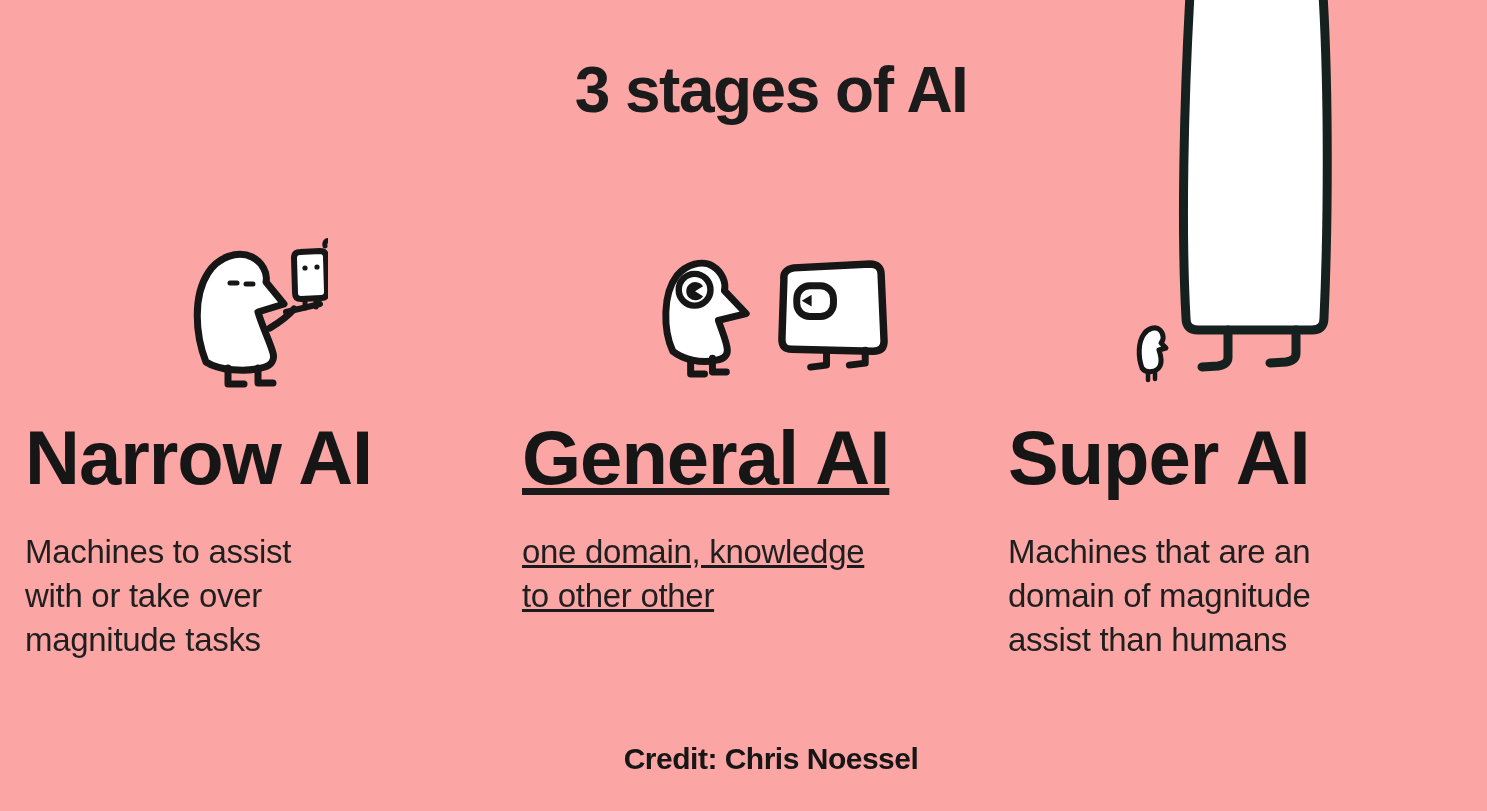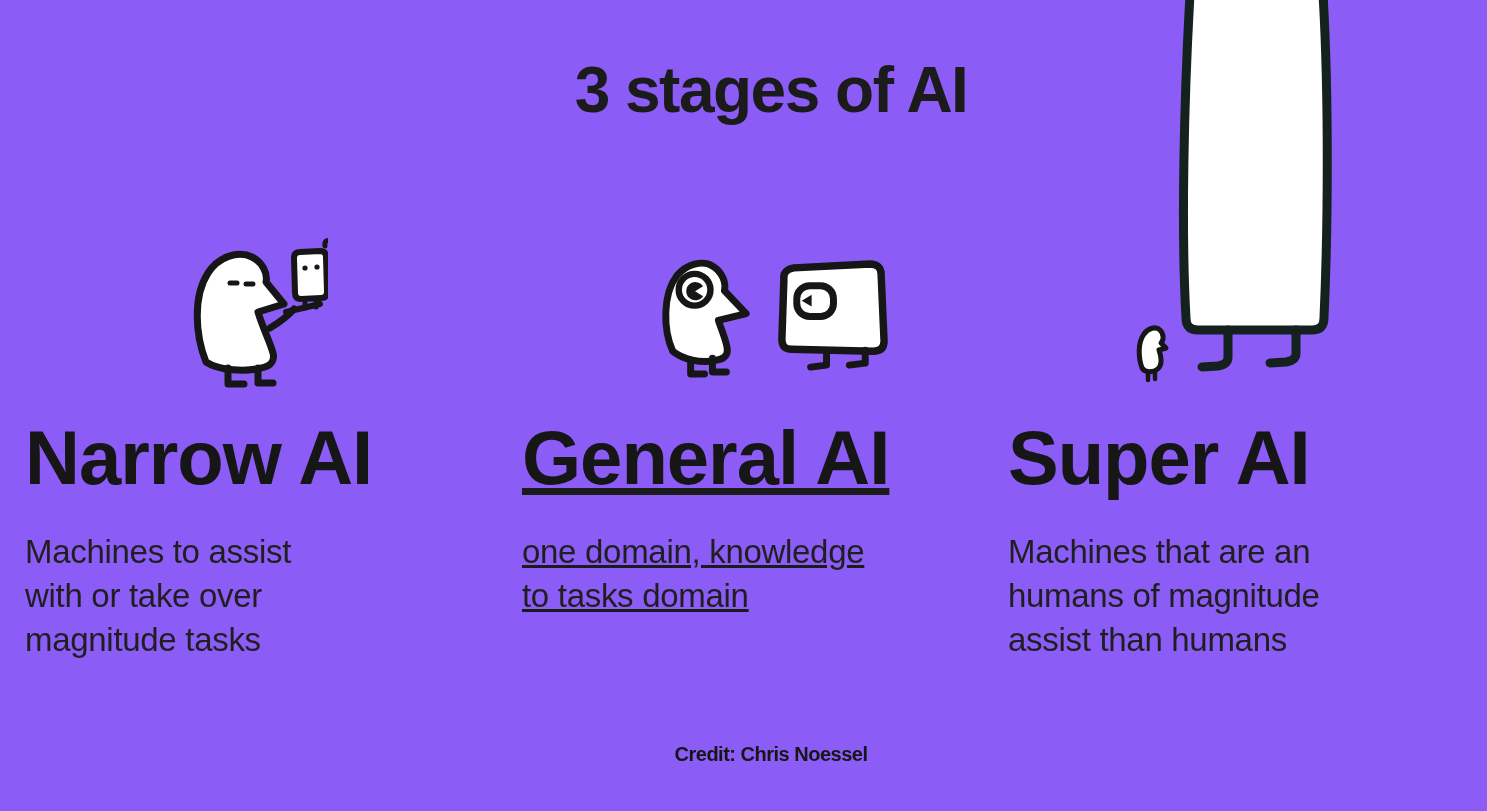--- a/index.html
+++ b/index.html
@@ -1,19 +1,19 @@
 <!DOCTYPE html>
 <html><head>
 <meta charset="utf-8">
 <style>
   html,body{margin:0;padding:0;background:#ffffff;}
   .canvas{
     position:relative;
     width:1487px;height:811px;
-    background:#8b5cf6;
+    background:#fca5a5;
     overflow:hidden;
     font-family:"Liberation Sans","DejaVu Sans",sans-serif;
     color:#1b1b1b;
   }
   .title{
     position:absolute;top:58px;left:771px;
     transform:translateX(-50%);
     font-size:64px;font-weight:700;letter-spacing:-1.5px;
     line-height:1;white-space:nowrap;color:#1b1b1b;
   }
@@ -28,21 +28,21 @@
     margin:0;font-size:76px;font-weight:700;letter-spacing:-1px;
     line-height:76px;white-space:nowrap;color:#161616;
   }
   .stage-desc{
     margin:34px 0 0 0;font-size:33px;font-weight:400;
     line-height:44px;letter-spacing:-0.3px;color:#1f1f1f;
   }
   .credit{
     position:absolute;top:744px;left:771px;
     transform:translateX(-50%);
-    font-size:20px;font-weight:700;letter-spacing:-0.5px;
+    font-size:30px;font-weight:700;letter-spacing:-0.5px;
     line-height:1;white-space:nowrap;color:#161616;
   }
   .illu{position:absolute;}
   .illu.narrow{left:178px;top:238px;}
   .illu.general{left:645px;top:256px;}
   .illu.super{left:1128px;top:0px;}
   svg{display:block;}
 </style>
 </head>
 <body>
@@ -126,28 +126,28 @@
       <div>Machines to assist</div>
       <div>with or take over</div>
       <div>magnitude tasks</div>
     </div>
   </div>
 
   <div class="stage-col c2">
     <h2 class="stage-name">General AI</h2>
     <div class="stage-desc">
       <div>one domain, knowledge</div>
-      <div>to tasks domain</div>
+      <div>to other other</div>
     </div>
   </div>
 
   <div class="stage-col c3">
     <h2 class="stage-name">Super AI</h2>
     <div class="stage-desc">
       <div>Machines that are an</div>
-      <div>humans of magnitude</div>
+      <div>domain of magnitude</div>
       <div>assist than humans</div>
     </div>
   </div>
 
   <div class="credit">Credit: Chris Noessel</div>
 
 </div>
 
 </body></html>

